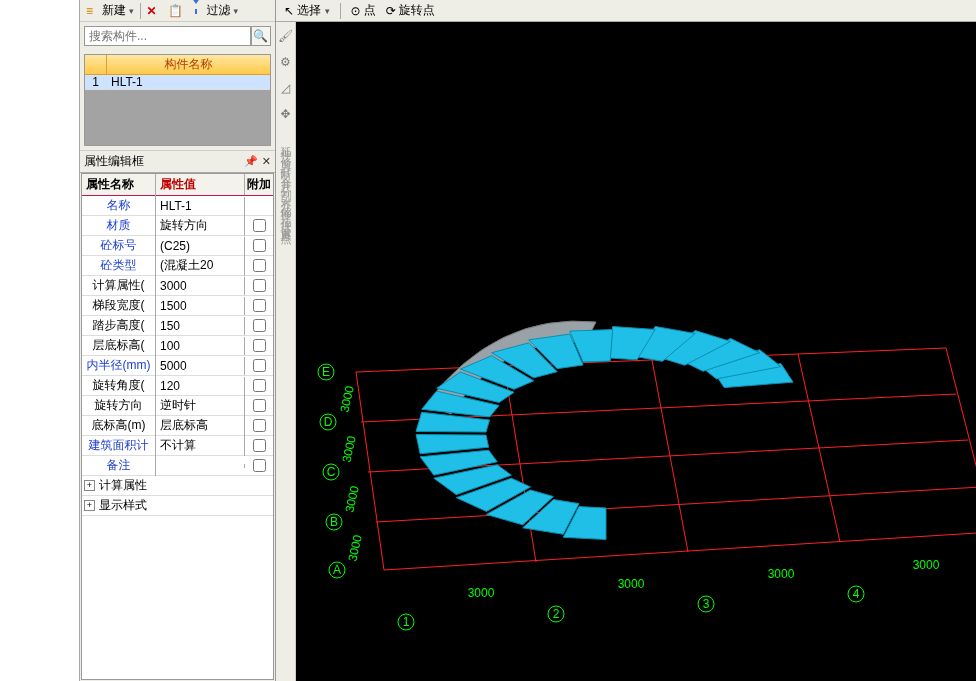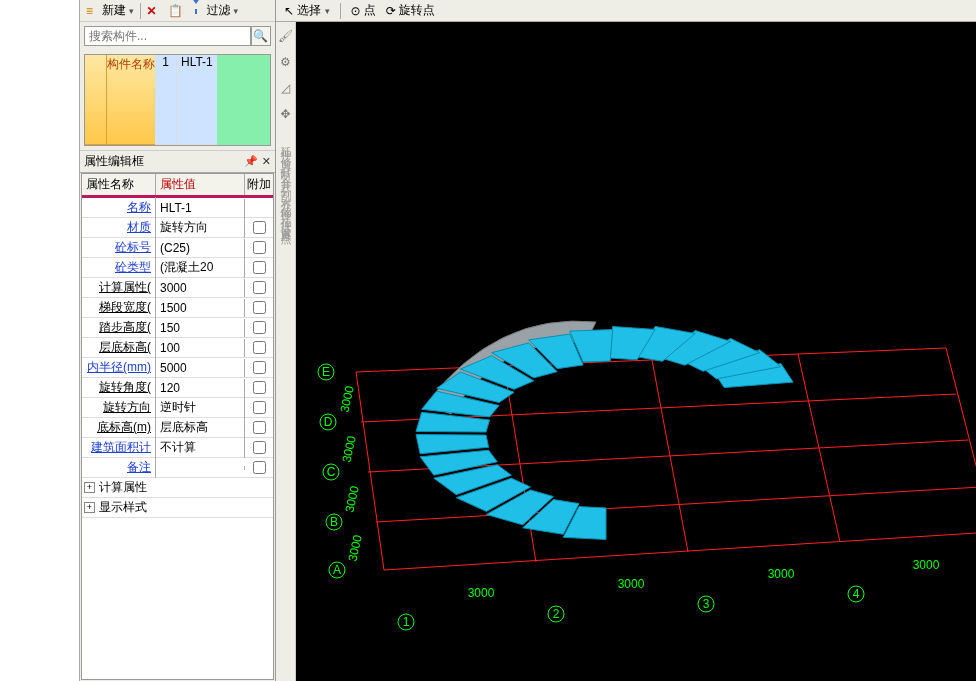--- a/index.html
+++ b/index.html
@@ -13,43 +13,43 @@
 
   .toolbar-row { display: flex; align-items: center; height: 22px; padding: 2px 4px; gap: 4px; background: #efeee6; border-bottom: 1px solid #ccc; }
   .tb-btn { display: flex; align-items: center; gap: 2px; padding: 0 2px; cursor: pointer; }
   .tb-sep { width: 1px; height: 16px; background: #aaa; }
   .tb-ico { width: 14px; height: 14px; display:inline-block; }
   .arrow-dn::after { content:"▾"; font-size:9px; color:#555; margin-left:1px;}
   .search-row { display:flex; padding:4px; }
   .search-input { flex:1; border:1px solid #999; padding:2px 4px; color:#888; }
   .search-btn { width:20px; border:1px solid #999; background:#f5f5ef; display:flex; align-items:center; justify-content:center; cursor:pointer; }
 
-  .comp-table { margin:4px; border:1px solid #999; background:#86efac; height:92px; display:flex; flex-direction:row; }
+  .comp-table { margin:4px; border:1px solid #999; background:#a3a3a3; height:92px; display:flex; flex-direction:column; }
   .comp-head { display:flex; background:linear-gradient(#ffe7a2,#ffc94a); border-bottom:1px solid #e0a030; }
   .comp-head .c1 { width:22px; border-right:1px solid #e0a030; }
   .comp-head .c2 { flex:1; text-align:center; color:#b04000; padding:1px 0;}
   .comp-row { display:flex; border-bottom:1px solid #ddd; }
   .comp-row.sel { background:#cde3ff; }
   .comp-row .c1 { width:22px; text-align:center; border-right:1px solid #ddd; }
   .comp-row .c2 { flex:1; padding:0 4px; }
 
   
   .prop-title { display:flex; align-items:center; justify-content:space-between; background:#efeee6; padding:2px 4px; border-top:1px solid #ccc; border-bottom:1px solid #aaa; }
   .prop-title .icons { display:flex; gap:4px; }
   .pin-ico, .close-ico { cursor:pointer; font-size:11px; color:#333; }
 
   .prop-grid { flex:1; background:#fff; border:1px solid #999; margin:0 1px 1px 1px; overflow:auto; }
-  .prop-head { display:flex; background:#f3f3ec; border-bottom:3px solid #be185d; font-weight:normal; }
+  .prop-head { display:flex; background:#f3f3ec; border-bottom:1px solid #be185d; font-weight:bold; }
   .col-name { width:74px; border-right:1px solid #aaa; padding:2px 4px; }
   .col-val { flex:1; border-right:1px solid #aaa; padding:2px 4px; }
   .col-add { width:28px; text-align:center; padding:2px 0; }
   .prop-head .col-val { color:#c00000; }
 
   .prop-row { display:flex; border-bottom:1px solid #ddd; height:20px; align-items:center; }
-  .prop-row .col-name { color:#2040d0; text-align:right;text-decoration:underline; }
+  .prop-row .col-name { color:#2040d0; text-align:center; }
   .prop-row.black .col-name { color:#000; }
   .prop-row .col-val { color:#000; }
   .prop-row .col-add input { margin:0 auto; display:block; }
 
   .group-row { display:flex; align-items:center; border-bottom:1px solid #ddd; height:20px; padding-left:2px; }
   .expander { width:11px; height:11px; border:1px solid #888; display:inline-flex; align-items:center; justify-content:center; font-size:9px; line-height:9px; margin-right:4px; cursor:pointer; background:#fff;}
 
   
   .view-pane { flex:1; display:flex; flex-direction:column; background:#efeee6; }
   .view-toolbar { height:22px; display:flex; align-items:center; padding:0 6px; gap:6px; border-bottom:1px solid #aaa; background:#efeee6;}

